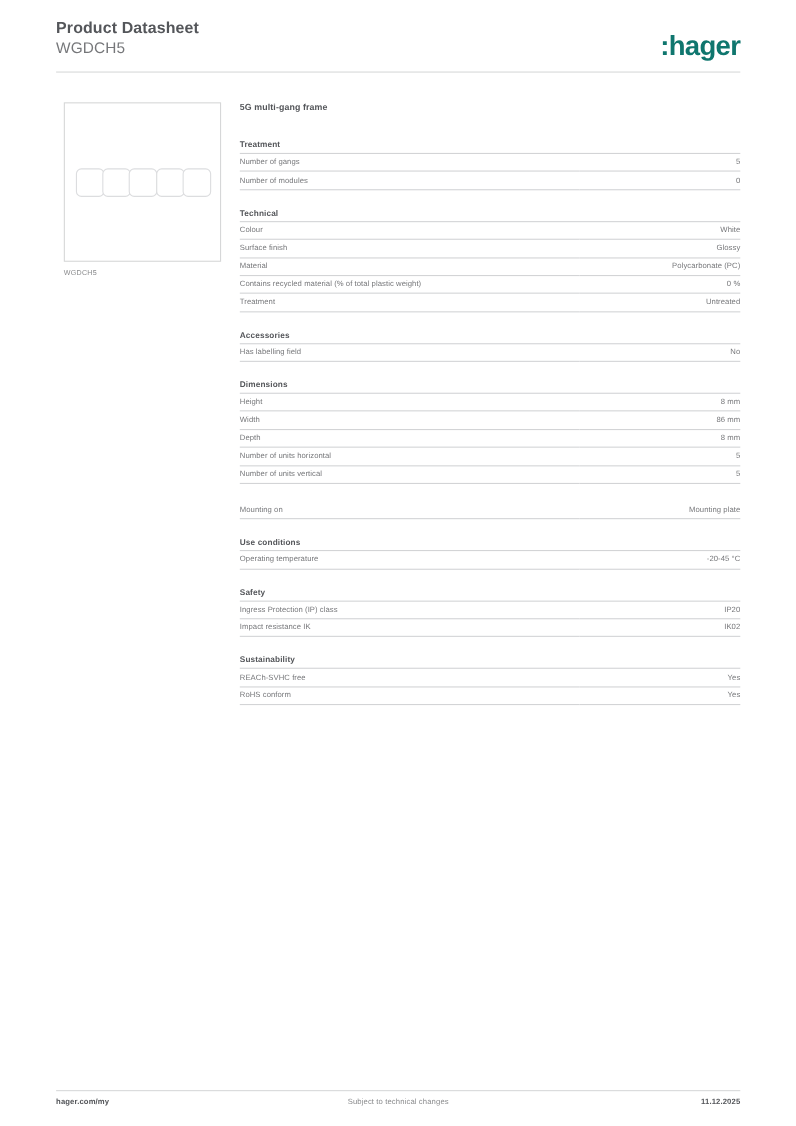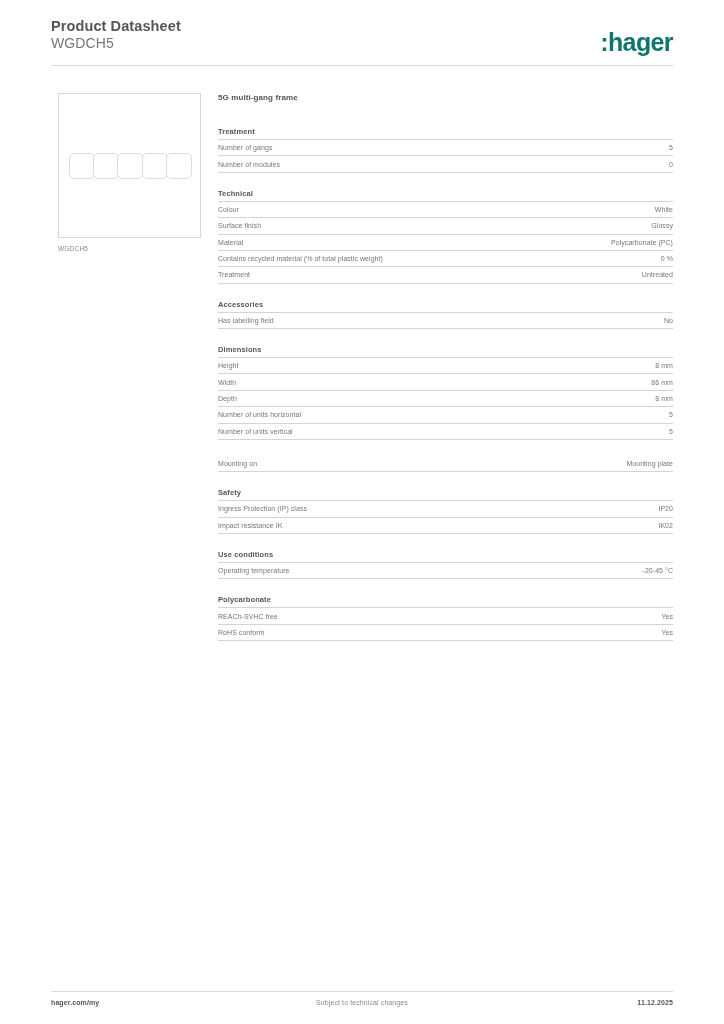--- a/index.html
+++ b/index.html
@@ -327,47 +327,47 @@
           <table class="spec-table">
             <tbody>
               <tr class="spec-row">
                 <td class="spec-label">Mounting on</td>
                 <td class="spec-value">Mounting plate</td>
               </tr>
             </tbody>
           </table>
         </div>
         <div class="group">
+          <div class="group-heading">Use conditions</div>
+          <table class="spec-table">
+            <tbody>
+              <tr class="spec-row">
+                <td class="spec-label">Operating temperature</td>
+                <td class="spec-value">-20-45 °C</td>
+              </tr>
+            </tbody>
+          </table>
+        </div>
+        <div class="group">
           <div class="group-heading">Safety</div>
           <table class="spec-table">
             <tbody>
               <tr class="spec-row">
                 <td class="spec-label">Ingress Protection (IP) class</td>
                 <td class="spec-value">IP20</td>
               </tr>
               <tr class="spec-row">
                 <td class="spec-label">Impact resistance IK</td>
                 <td class="spec-value">IK02</td>
               </tr>
             </tbody>
           </table>
         </div>
         <div class="group">
-          <div class="group-heading">Use conditions</div>
-          <table class="spec-table">
-            <tbody>
-              <tr class="spec-row">
-                <td class="spec-label">Operating temperature</td>
-                <td class="spec-value">-20-45 °C</td>
-              </tr>
-            </tbody>
-          </table>
-        </div>
-        <div class="group">
-          <div class="group-heading">Polycarbonate</div>
+          <div class="group-heading">Sustainability</div>
           <table class="spec-table">
             <tbody>
               <tr class="spec-row">
                 <td class="spec-label">REACh-SVHC free</td>
                 <td class="spec-value">Yes</td>
               </tr>
               <tr class="spec-row">
                 <td class="spec-label">RoHS conform</td>
                 <td class="spec-value">Yes</td>
               </tr>

